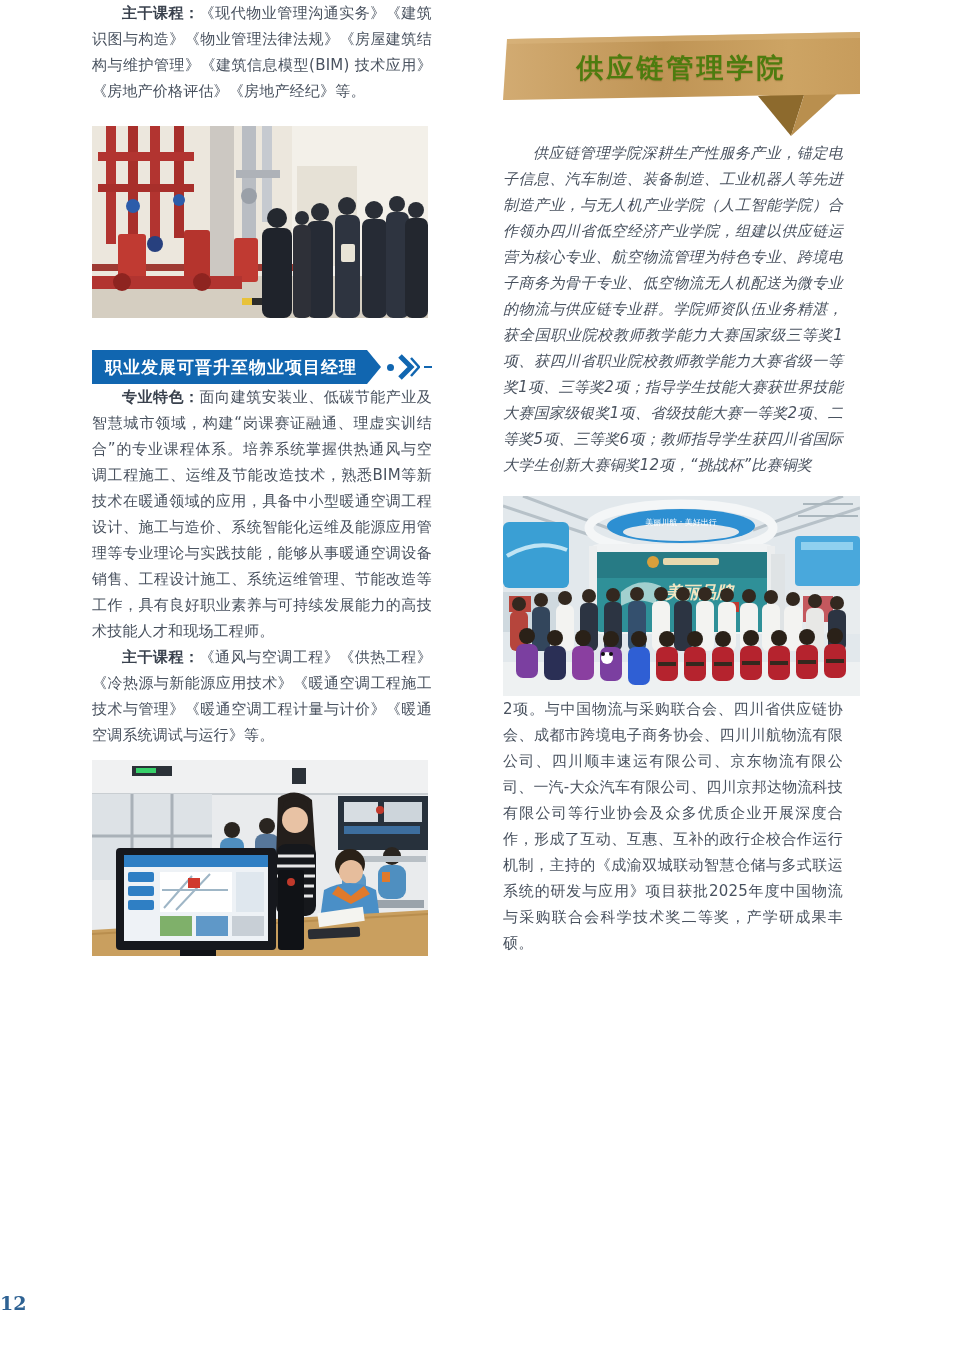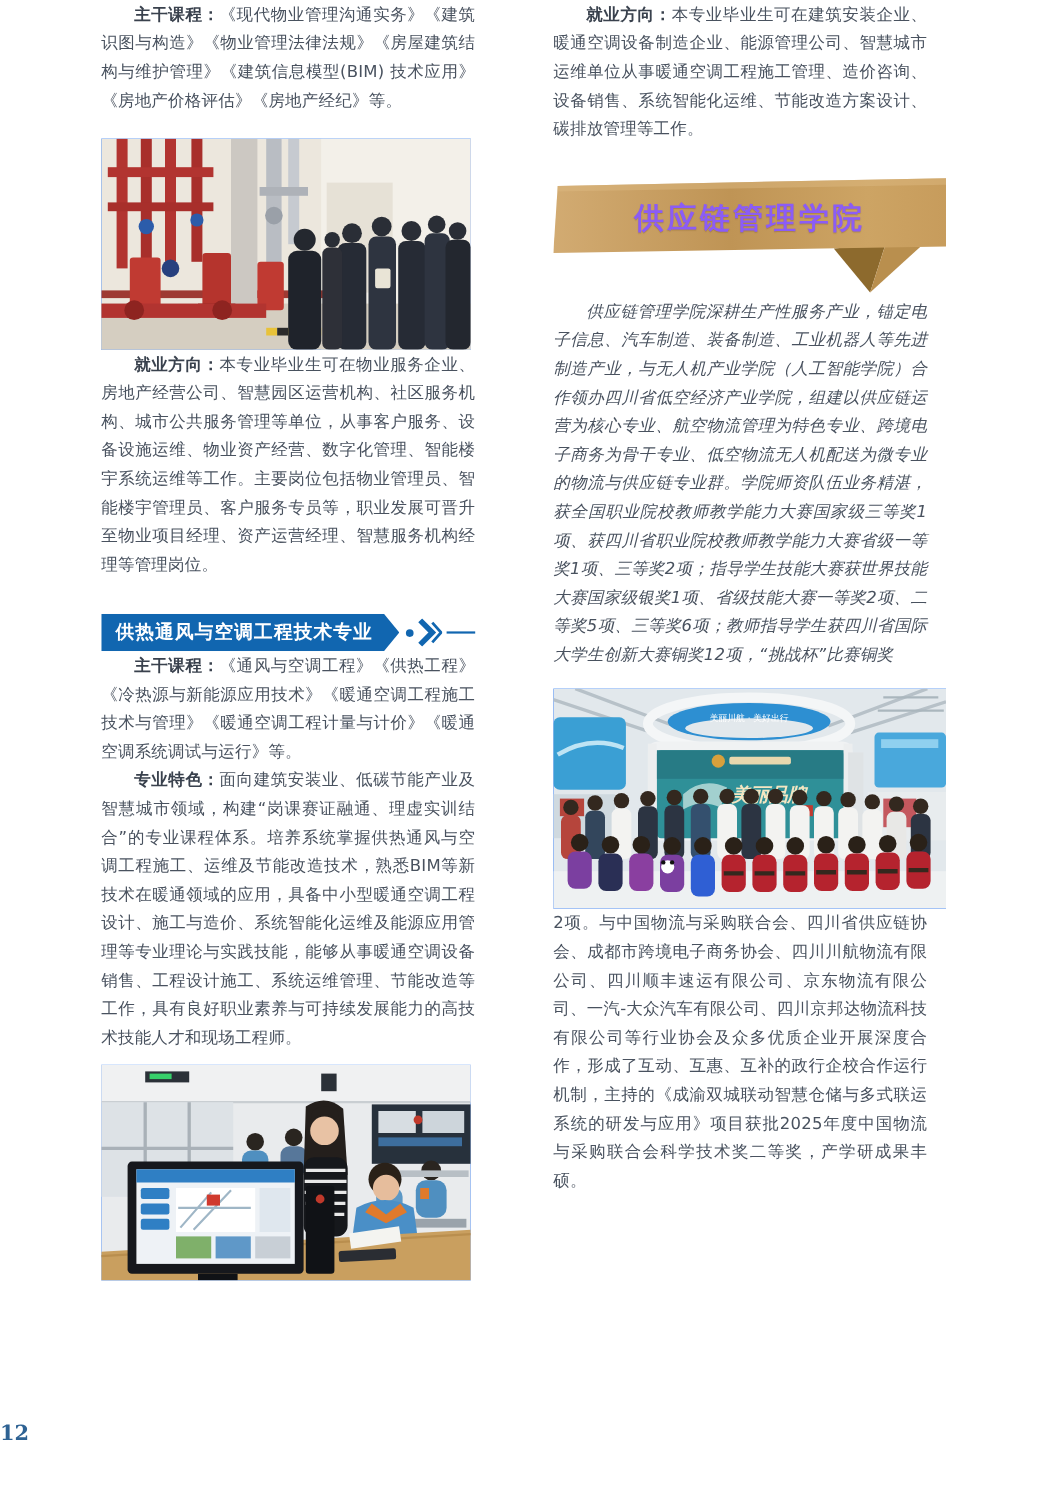--- a/index.html
+++ b/index.html
@@ -41,21 +41,21 @@
   }
   .section-banner .chev{flex:none;margin-left:4px;}
   .section-banner .rule{flex:1;height:2px;background:#1166b0;margin-left:4px;}
 
   
   .college-banner{position:relative;margin-top:30px;height:110px;}
   .college-banner svg{display:block;}
   .college-banner .title{
     position:absolute;left:0;top:10px;width:357px;height:56px;
     display:flex;align-items:center;justify-content:center;
-    color:#8b5cf6;font-size:27px;font-weight:bold;letter-spacing:3px;
+    color:#4d7c0f;font-size:27px;font-weight:bold;letter-spacing:3px;
     text-shadow:0 1px 1px rgba(120,90,30,.35);
   }
 
   #page-number{
     position:absolute;left:0;top:1292px;width:960px;text-align:left;
     font-family:"DejaVu Serif","Liberation Serif",serif;
     font-weight:bold;font-size:19px;color:#2e6293;
   }
   .mt102{margin-top:102px;}
   .mt26{margin-top:26px;}
@@ -129,35 +129,34 @@
         <circle cx="305" cy="78" r="8" fill="#2a2e36"></circle>
           <rect x="294" y="86" width="23" height="106" rx="7" fill="#2e3440"></rect>
         <circle cx="324" cy="84" r="8" fill="#2a2e36"></circle>
           <rect x="313" y="92" width="23" height="100" rx="7" fill="#23272f"></rect>
         <circle cx="210" cy="92" r="7" fill="#2a2e36"></circle>
           <rect x="201" y="99" width="18" height="93" rx="6" fill="#2e3038"></rect>
       </g>
     </svg>
   </div>
 
-  <p class="para indent mt26"><span class="label">就业方向：</span><span>本专业毕业生可在物业服务企业、房地产经营公司、智慧园区运营机构、社区服务机构、城市公共服务管理等单位，从事客户服务、设备设施运维、物业资产经营、数字化管理、智能楼宇系统运维等工作。主要岗位包括物业管理员、智能楼宇管理员、客户服务专员等，职业发展可晋升至物业项目经理、资产运营经理、智慧服务机构经理等管理岗位。</span></p>
 
   <div class="section-banner">
-    <div class="box pointy">供热通风与空调工程技术专业</div>
+    <div class="box pointy">职业发展可晋升至物业项目经理</div>
     <span class="dot"></span>
     <svg class="chev" width="22" height="26" viewBox="0 0 22 26">
       <path d="M2 2 L13 13 L2 24" fill="none" stroke="#1166b0" stroke-width="5"></path>
       <path d="M13 4 L21 13 L13 22" fill="none" stroke="#1166b0" stroke-width="2.5"></path>
     </svg>
     <span class="rule"></span>
   </div>
 
+  <p class="para indent mt6"><span class="label">专业特色：</span><span>面向建筑安装业、低碳节能产业及智慧城市领域，构建“岗课赛证融通、理虚实训结合”的专业课程体系。培养系统掌握供热通风与空调工程施工、运维及节能改造技术，熟悉BIM等新技术在暖通领域的应用，具备中小型暖通空调工程设计、施工与造价、系统智能化运维及能源应用管理等专业理论与实践技能，能够从事暖通空调设备销售、工程设计施工、系统运维管理、节能改造等工作，具有良好职业素养与可持续发展能力的高技术技能人才和现场工程师。</span></p>
+
   <p class="para indent mt0"><span class="label">主干课程：</span><span>《通风与空调工程》《供热工程》《冷热源与新能源应用技术》《暖通空调工程施工技术与管理》《暖通空调工程计量与计价》《暖通空调系统调试与运行》等。</span></p>
-
-  <p class="para indent mt6"><span class="label">专业特色：</span><span>面向建筑安装业、低碳节能产业及智慧城市领域，构建“岗课赛证融通、理虚实训结合”的专业课程体系。培养系统掌握供热通风与空调工程施工、运维及节能改造技术，熟悉BIM等新技术在暖通领域的应用，具备中小型暖通空调工程设计、施工与造价、系统智能化运维及能源应用管理等专业理论与实践技能，能够从事暖通空调设备销售、工程设计施工、系统运维管理、节能改造等工作，具有良好职业素养与可持续发展能力的高技术技能人才和现场工程师。</span></p>
 
   <div class="photo" id="photo-2">
     <svg width="336" height="196" viewBox="0 0 336 196" xmlns="http://www.w3.org/2000/svg">
       <rect width="336" height="196" fill="#e9ebed"></rect>
 
       <rect x="0" y="0" width="336" height="34" fill="#f0f1f2"></rect>
       <line x1="0" y1="34" x2="336" y2="34" stroke="#c9ced2" stroke-width="2"></line>
       <rect x="40" y="6" width="40" height="10" fill="#2b3138"></rect>
       <rect x="44" y="8" width="20" height="5" fill="#37d06a"></rect>
       <rect x="200" y="8" width="14" height="16" fill="#2b3138"></rect>
@@ -227,21 +226,20 @@
       <circle cx="199" cy="122" r="4" fill="#c0392b"></circle>
 
       <rect x="216" y="168" width="52" height="10" rx="2" fill="#2a2d33" transform="rotate(-3 242 173)"></rect>
       <rect x="226" y="150" width="46" height="14" fill="#f4f4f0" transform="rotate(-8 249 157)"></rect>
     </svg>
   </div>
 </div>
 
 <div class="col" id="col-right">
 
-  <p class="para indent mt102"><span class="label">就业方向：</span><span>本专业毕业生可在建筑安装企业、暖通空调设备制造企业、能源管理公司、智慧城市运维单位从事暖通空调工程施工管理、造价咨询、设备销售、系统智能化运维、节能改造方案设计、碳排放管理等工作。</span></p>
 
   <div class="college-banner">
     <svg width="357" height="110" viewBox="0 0 357 110" xmlns="http://www.w3.org/2000/svg">
       <defs>
         <linearGradient id="gold" x1="0" y1="0" x2="1" y2="0">
           <stop offset="0" stop-color="#d2ab72"></stop>
           <stop offset="0.45" stop-color="#bf9455"></stop>
           <stop offset="0.8" stop-color="#cda464"></stop>
           <stop offset="1" stop-color="#c79c5c"></stop>
         </linearGradient>

